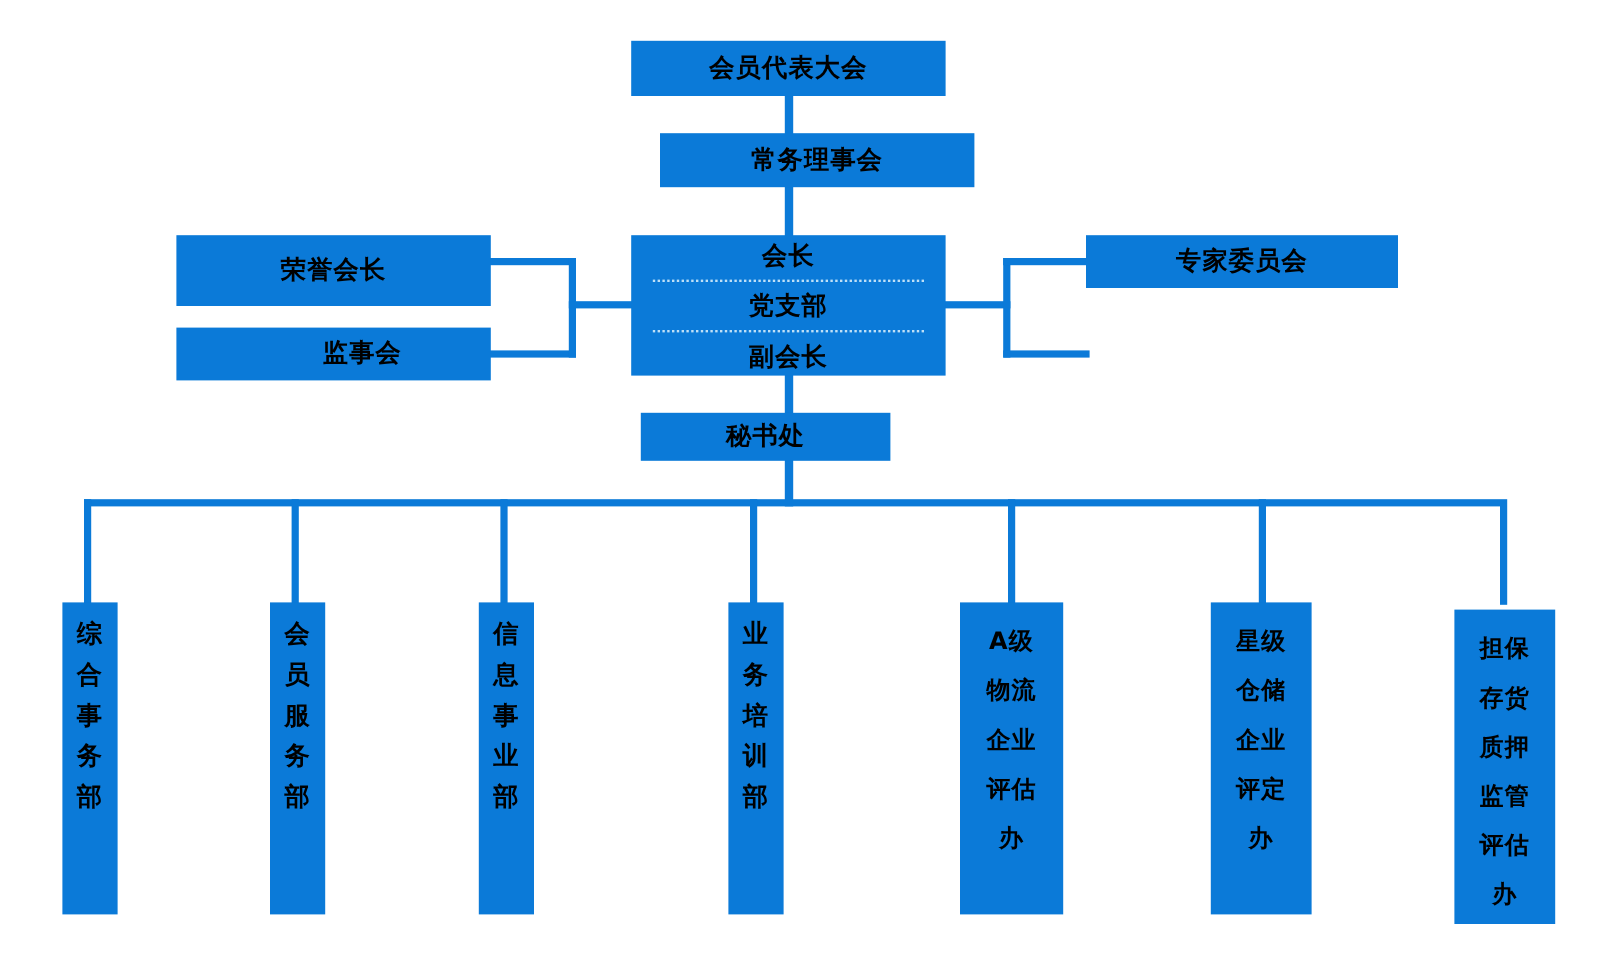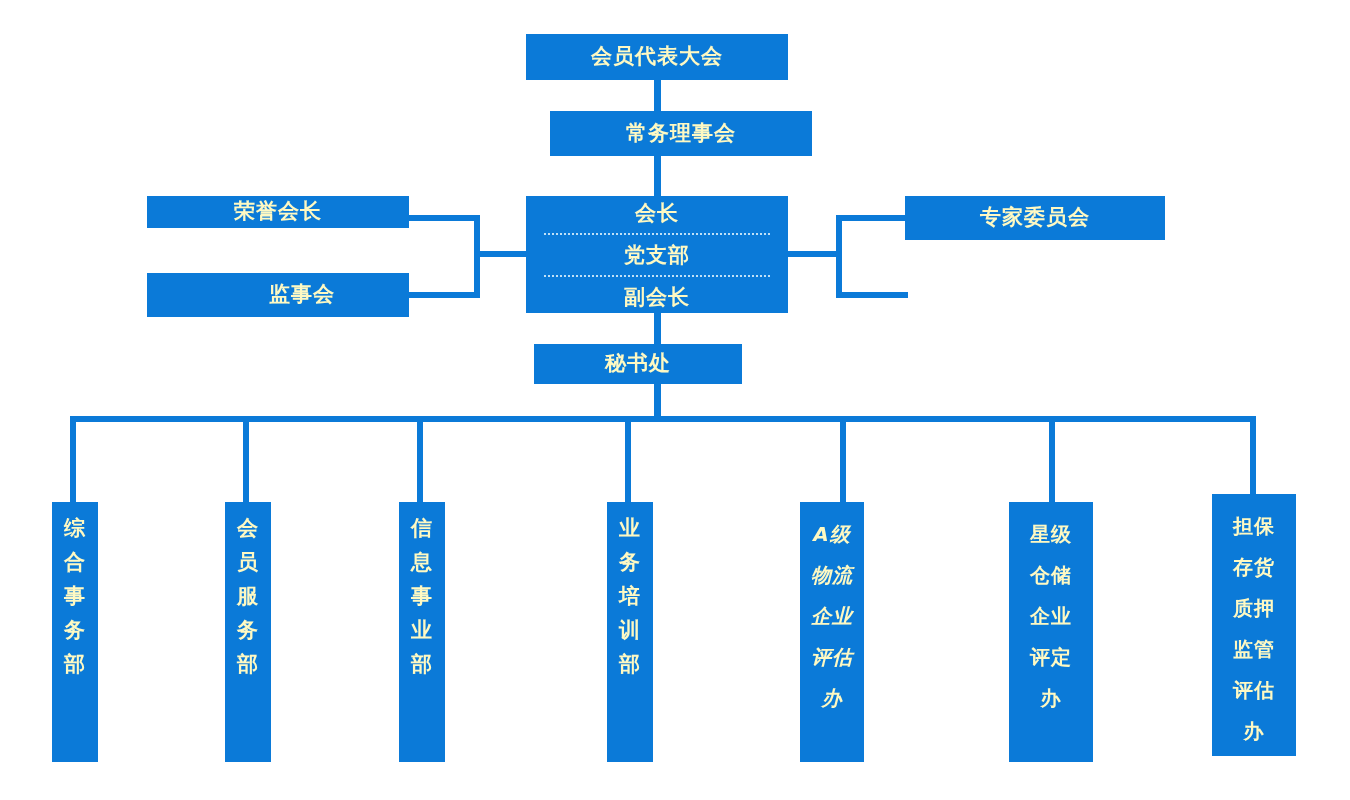--- a/index.html
+++ b/index.html
@@ -15,21 +15,21 @@
     position: relative;
     width: 1350px;
     height: 800px;
     background: #ffffff;
     overflow: hidden;
   }
   
   .node {
     position: absolute;
     background: #0b7ad8;
-    color: #fef9c3;
+    color: #000000;
     font-weight: bold;
     display: flex;
     align-items: center;
     justify-content: center;
     text-align: center;
     box-sizing: border-box;
     z-index: 3;
     letter-spacing: 1px;
   }
   .node-h {
@@ -114,21 +114,21 @@
   <div class="conn" style="left:417px;  top:416px; width:6px; height:88px;"></div>
   <div class="conn" style="left:625px;  top:416px; width:6px; height:88px;"></div>
   <div class="conn" style="left:840px;  top:416px; width:6px; height:88px;"></div>
   <div class="conn" style="left:1049px; top:416px; width:6px; height:88px;"></div>
   <div class="conn" style="left:1250px; top:416px; width:6px; height:88px;"></div>
 
   <div class="node node-h" style="left:526px; top:34px; width:262px; height:46px;">会员代表大会</div>
 
   <div class="node node-h" style="left:550px; top:111px; width:262px; height:45px;">常务理事会</div>
 
-  <div class="node node-h" style="left:147px; top:196px; width:262px; height:32px;">荣誉会长</div>
+  <div class="node node-h" style="left:147px; top:196px; width:262px; height:59px;">荣誉会长</div>
 
   <div class="node node-h" style="left:147px; top:273px; width:262px; height:44px;padding-left:48px;">监事会</div>
 
   <div class="node node-h" style="left:905px; top:196px; width:260px; height:44px;">专家委员会</div>
 
   <div class="node node-stack" style="left:526px; top:196px; width:262px; height:117px;">
     <span class="line">会长</span>
     <span class="sep"></span>
     <span class="line">党支部</span>
     <span class="sep"></span>
@@ -159,35 +159,35 @@
       <span class="ch">业</span>
       <span class="ch">部</span>
     </div>
   <div class="node node-v" id="dep-3" style="left:607px;  top:502px; width:46px; height:260px;" title="业务培训部">
       <span class="ch">业</span>
       <span class="ch">务</span>
       <span class="ch">培</span>
       <span class="ch">训</span>
       <span class="ch">部</span>
     </div>
-  <div class="node node-v2" id="dep-4" style="left:800px;  top:502px; width:64px; height:260px;font-style:italic;" title="A级物流企业评估办">
+  <div class="node node-v2" id="dep-4" style="left:800px;  top:502px; width:86px; height:260px;" title="A级物流企业评估办">
       <span class="ch">A级</span>
       <span class="ch">物流</span>
       <span class="ch">企业</span>
       <span class="ch">评估</span>
       <span class="ch">办</span>
     </div>
   <div class="node node-v2" id="dep-5" style="left:1009px; top:502px; width:84px; height:260px;" title="星级仓储企业评定办">
       <span class="ch">星级</span>
       <span class="ch">仓储</span>
       <span class="ch">企业</span>
       <span class="ch">评定</span>
       <span class="ch">办</span>
     </div>
-  <div class="node node-v2" id="dep-6" style="left:1212px; top:494px; width:84px; height:262px;" title="担保存货质押监管评估办">
+  <div class="node node-v2" id="dep-6" style="left:1212px; top:508px; width:84px; height:262px;" title="担保存货质押监管评估办">
       <span class="ch">担保</span>
       <span class="ch">存货</span>
       <span class="ch">质押</span>
       <span class="ch">监管</span>
       <span class="ch">评估</span>
       <span class="ch">办</span>
     </div>
 
 </div>
 

